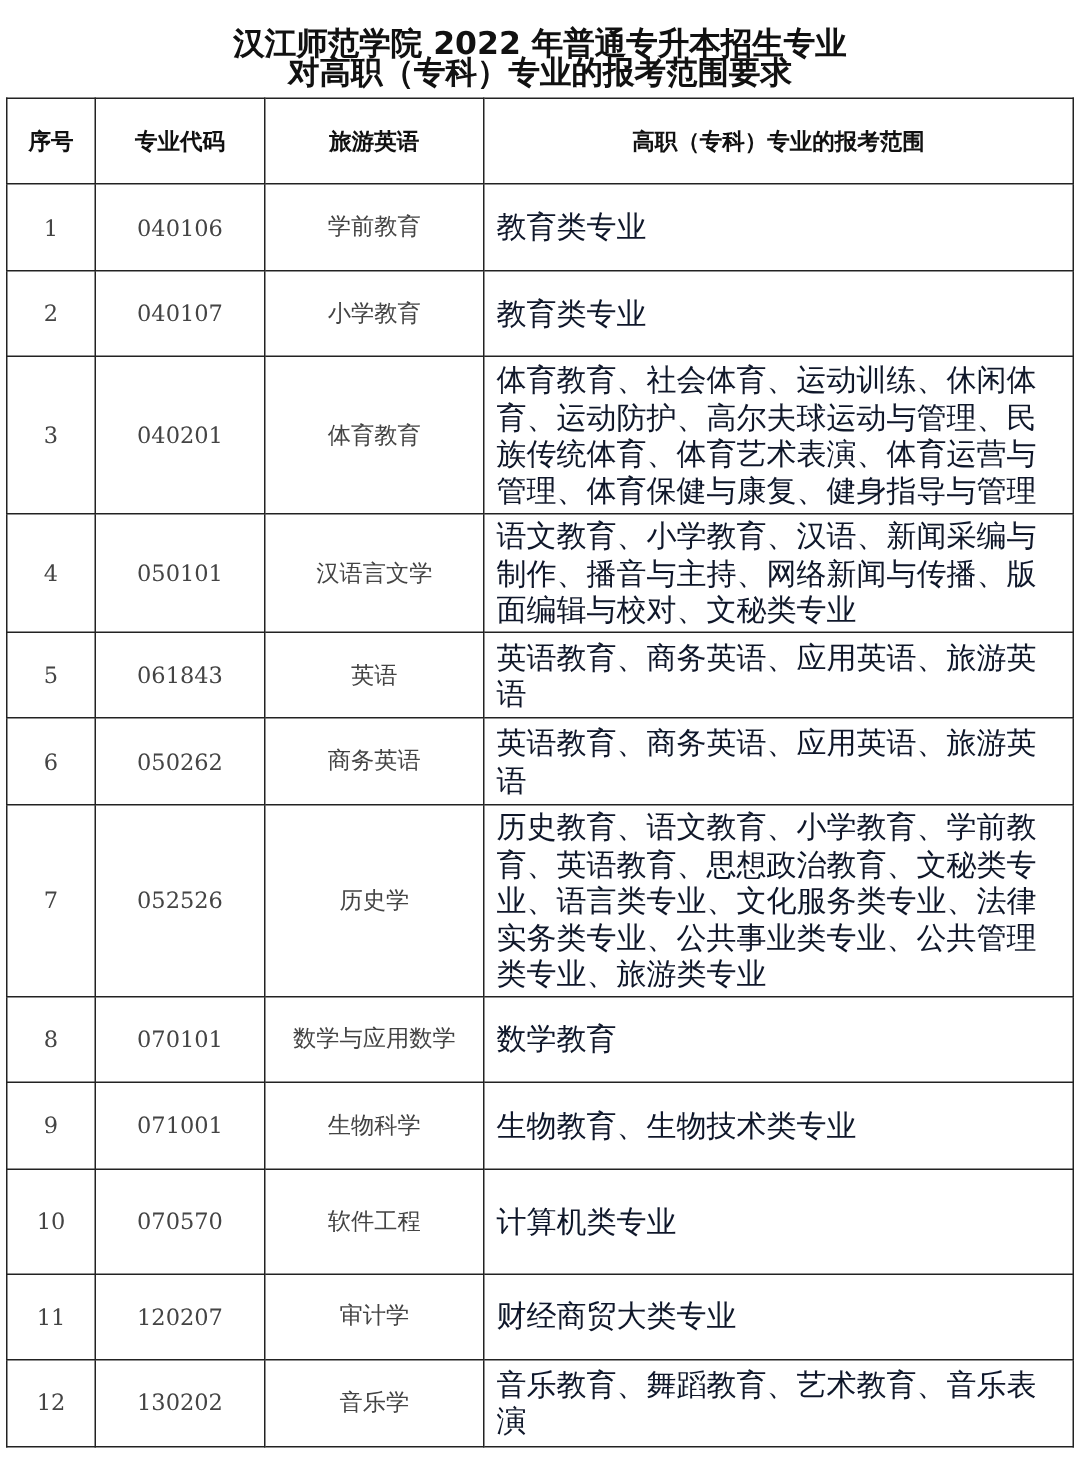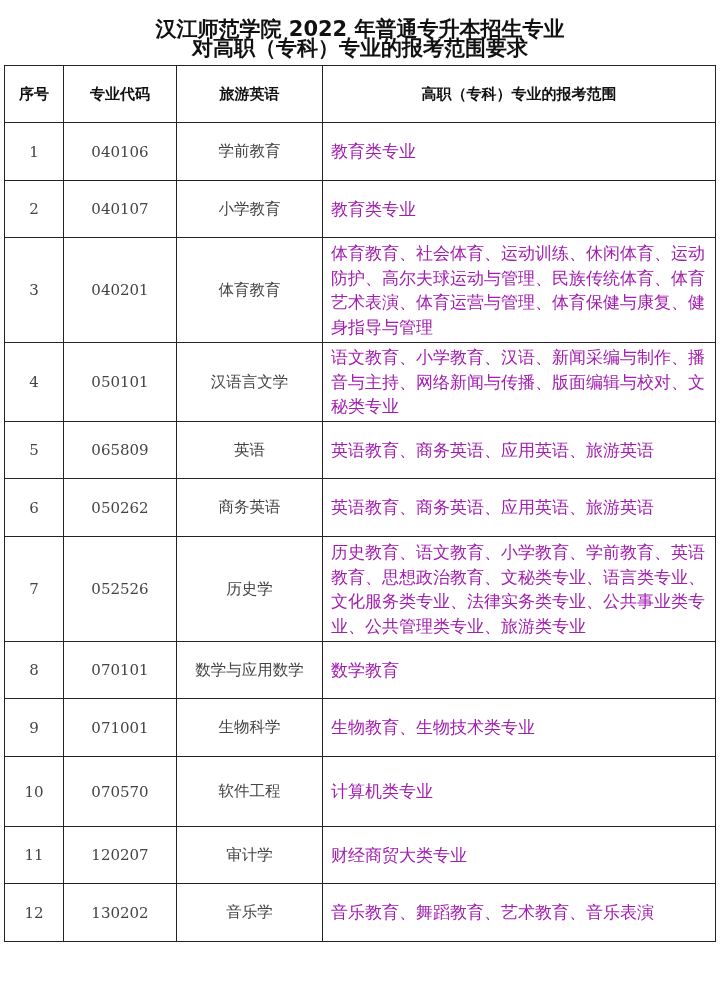--- a/index.html
+++ b/index.html
@@ -10,21 +10,21 @@
            font-size: 21px; color: #111; letter-spacing: 0px; }
   .t1 { top: 15px; }
   .t2 { top: 34px; }
   table { position: absolute; left: 4px; top: 65px; width: 711px;
           border-collapse: collapse; table-layout: fixed; border-radius: 24px; }
   td, th { border: 1.5px solid #222; padding: 0; }
   th { font-family: "DejaVu Sans", "Liberation Sans", sans-serif; font-weight: bold;
        font-size: 15px; color: #111; height: 56px; text-align: center; }
   td { font-size: 15px; color: #444; text-align: center; vertical-align: middle; }
   td.scope { text-align: left; padding: 2px 6px 2px 8px; line-height: 24.5px;
-             font-family: "DejaVu Sans", "Liberation Sans", sans-serif; font-size: 17px; color: #a21caf; }
+             font-family: "DejaVu Sans", "Liberation Sans", sans-serif; font-size: 20px; color: #0f172a; }
   td.name { font-family: "DejaVu Sans", "Liberation Sans", sans-serif; font-size: 15.5px; }
   td.num, td.code { font-family: "DejaVu Serif", "Liberation Serif", serif; font-size: 15px; }
 </style>
 </head>
 <body>
 
 <div class="title t1">汉江师范学院 2022 年普通专升本招生专业</div>
 <div class="title t2">对高职（专科）专业的报考范围要求</div>
 
 <table>
@@ -62,21 +62,21 @@
         <td class="scope">体育教育、社会体育、运动训练、休闲体育、运动防护、高尔夫球运动与管理、民族传统体育、体育艺术表演、体育运营与管理、体育保健与康复、健身指导与管理</td>
       </tr>
       <tr style="height: 79px;">
         <td class="num">4</td>
         <td class="code">050101</td>
         <td class="name">汉语言文学</td>
         <td class="scope">语文教育、小学教育、汉语、新闻采编与制作、播音与主持、网络新闻与传播、版面编辑与校对、文秘类专业</td>
       </tr>
       <tr style="height: 57px;">
         <td class="num">5</td>
-        <td class="code">065809</td>
+        <td class="code">061843</td>
         <td class="name">英语</td>
         <td class="scope">英语教育、商务英语、应用英语、旅游英语</td>
       </tr>
       <tr style="height: 58px;">
         <td class="num">6</td>
         <td class="code">050262</td>
         <td class="name">商务英语</td>
         <td class="scope">英语教育、商务英语、应用英语、旅游英语</td>
       </tr>
       <tr style="height: 105px;">

